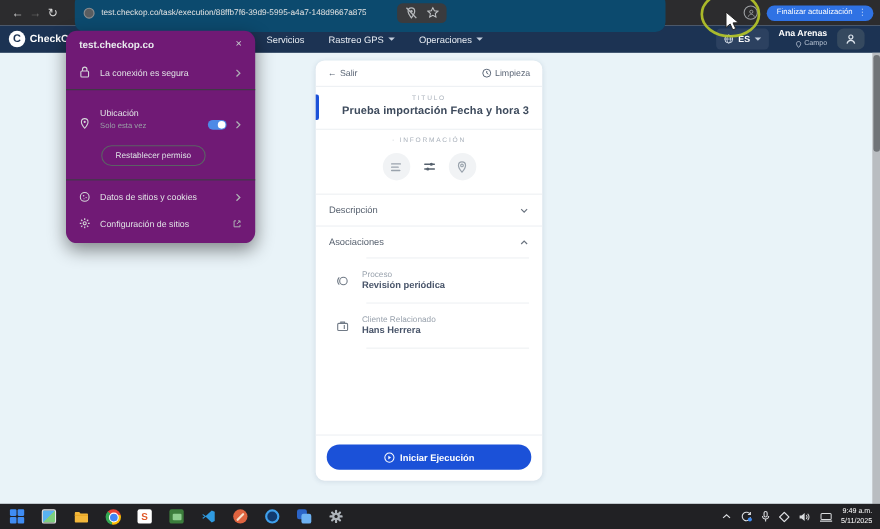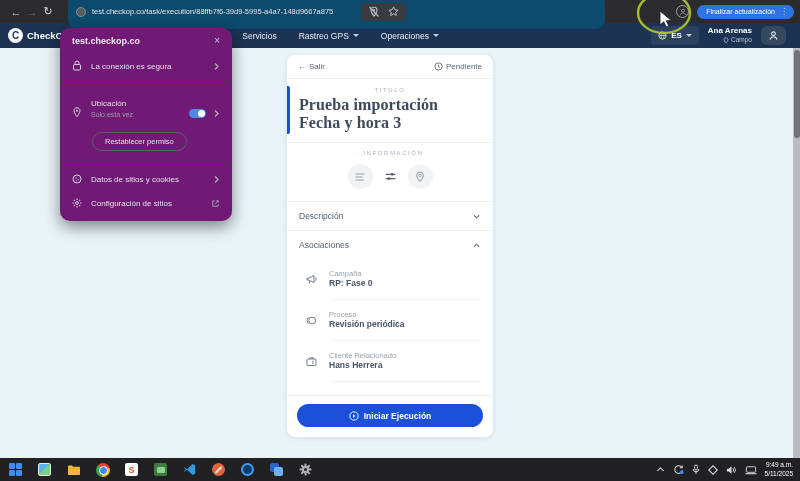--- a/index.html
+++ b/index.html
@@ -44,21 +44,21 @@
 
   
   .card { position:absolute; left:287px; top:7px; width:206px; height:382px; background:#fff; border-radius:8px; box-shadow:0 1px 5px rgba(30,50,90,.10); display:flex; flex-direction:column; }
   .card-head { display:flex; justify-content:space-between; align-items:center; padding:7px 11px; }
   .exit-link { display:flex; align-items:center; gap:3px; color:#5b6676; font-size:8px; }
   .status-badge { display:flex; align-items:center; gap:3px; color:#5b6676; font-size:8px; }
   .divider { border-top:1px solid #edf0f3; }
   .title-block { position:relative; padding:8px 12px 10px; }
   .title-accent { position:absolute; left:0; top:7px; bottom:8px; width:3px; background:#1b51d8; border-radius:0 2px 2px 0; }
   .micro-label { text-align:center; font-size:6px; letter-spacing:1.6px; color:#a9b1bb; }
-  .task-title { text-align:left; font-size:16px; color:#3d4a5c; font-weight:bold; margin-top:3px; letter-spacing:.1px;font-family:Liberation Serif, serif; }
+  .task-title { text-align:right; font-size:10px; color:#3d4a5c; font-weight:bold; margin-top:3px; letter-spacing:.1px; }
   .info-block { padding:7px 0 12px; }
   .icon-row { display:flex; align-items:center; justify-content:center; gap:11px; margin-top:8px; }
   .circle-btn { width:25px; height:25px; border-radius:50%; background:#f1f3f5; display:flex; align-items:center; justify-content:center; }
   .accordion { display:flex; justify-content:space-between; align-items:center; padding:9px 12px; }
   .accordion-label { color:#57616f; font-size:8.5px; }
   .assoc-row { display:flex; align-items:center; gap:11px; padding:7px 12px 7px 18px; min-height:40px; }
   .assoc-text { line-height:1.3; }
   .assoc-label { color:#9aa3ae; font-size:7.5px; }
   .assoc-value { color:#49556a; font-size:8.5px; font-weight:bold; }
   .assoc-sep { border-top:1px solid #eef1f3; margin:0 12px 0 46px; }
@@ -192,21 +192,21 @@
       <div class="card-head">
         <div class="exit-link">
           <span>←</span>
           <span>Salir</span>
         </div>
         <div class="status-badge">
           <svg width="9" height="9" viewBox="0 0 10 10">
             <circle cx="5" cy="5" r="4" fill="none" stroke="#5b6676" stroke-width="1"></circle>
             <path d="M5 2.8V5l1.6 1" fill="none" stroke="#5b6676" stroke-width="1"></path>
           </svg>
-          <span>Pendiente</span>
+          <span>Limpieza</span>
         </div>
       </div>
       <div class="divider"></div>
 
       <div class="title-block">
         <div class="title-accent"></div>
         <div class="micro-label">TITULO</div>
         <div class="task-title">Prueba importación Fecha y hora 3</div>
       </div>
       <div class="divider"></div>
@@ -251,31 +251,20 @@
       </div>
       <div class="divider"></div>
 
       <div class="accordion">
         <span class="accordion-label">Asociaciones</span>
         <svg width="9" height="9" viewBox="0 0 10 10">
           <polyline points="2,6.5 5,3.5 8,6.5" fill="none" stroke="#6b7480" stroke-width="1.2"></polyline>
         </svg>
       </div>
 
-      <div class="assoc-row">
-        <svg width="13" height="13" viewBox="0 0 13 13">
-          <path d="M2 5.2h1.8L9 2.6v7L3.8 7H2z" fill="none" stroke="#707a86" stroke-width="1"></path>
-          <path d="M4.5 7.2v3" stroke="#707a86" stroke-width="1"></path>
-          <path d="M10.5 4.5c.8.8.8 2.4 0 3.2" fill="none" stroke="#707a86" stroke-width="1"></path>
-        </svg>
-        <div class="assoc-text">
-          <div class="assoc-label">Campaña</div>
-          <div class="assoc-value">RP: Fase 0</div>
-        </div>
-      </div>
       <div class="assoc-sep"></div>
 
       <div class="assoc-row">
         <svg width="13" height="13" viewBox="0 0 13 13">
           <circle cx="7.2" cy="6.5" r="3.4" fill="none" stroke="#707a86" stroke-width="1"></circle>
           <path d="M3.4 3.2a5 5 0 0 0 0 6.6" fill="none" stroke="#707a86" stroke-width="1"></path>
         </svg>
         <div class="assoc-text">
           <div class="assoc-label">Proceso</div>
           <div class="assoc-value">Revisión periódica</div>

